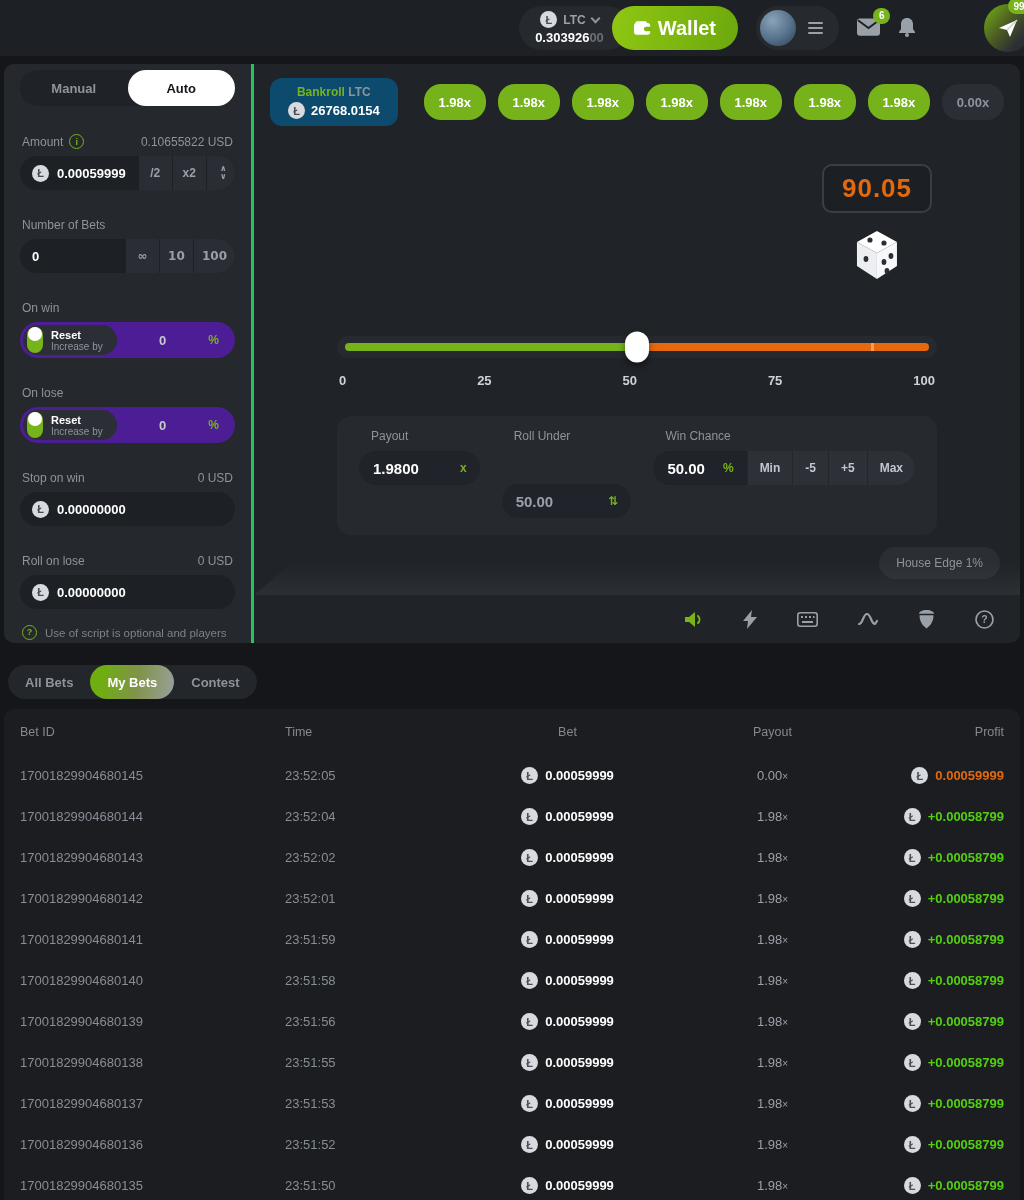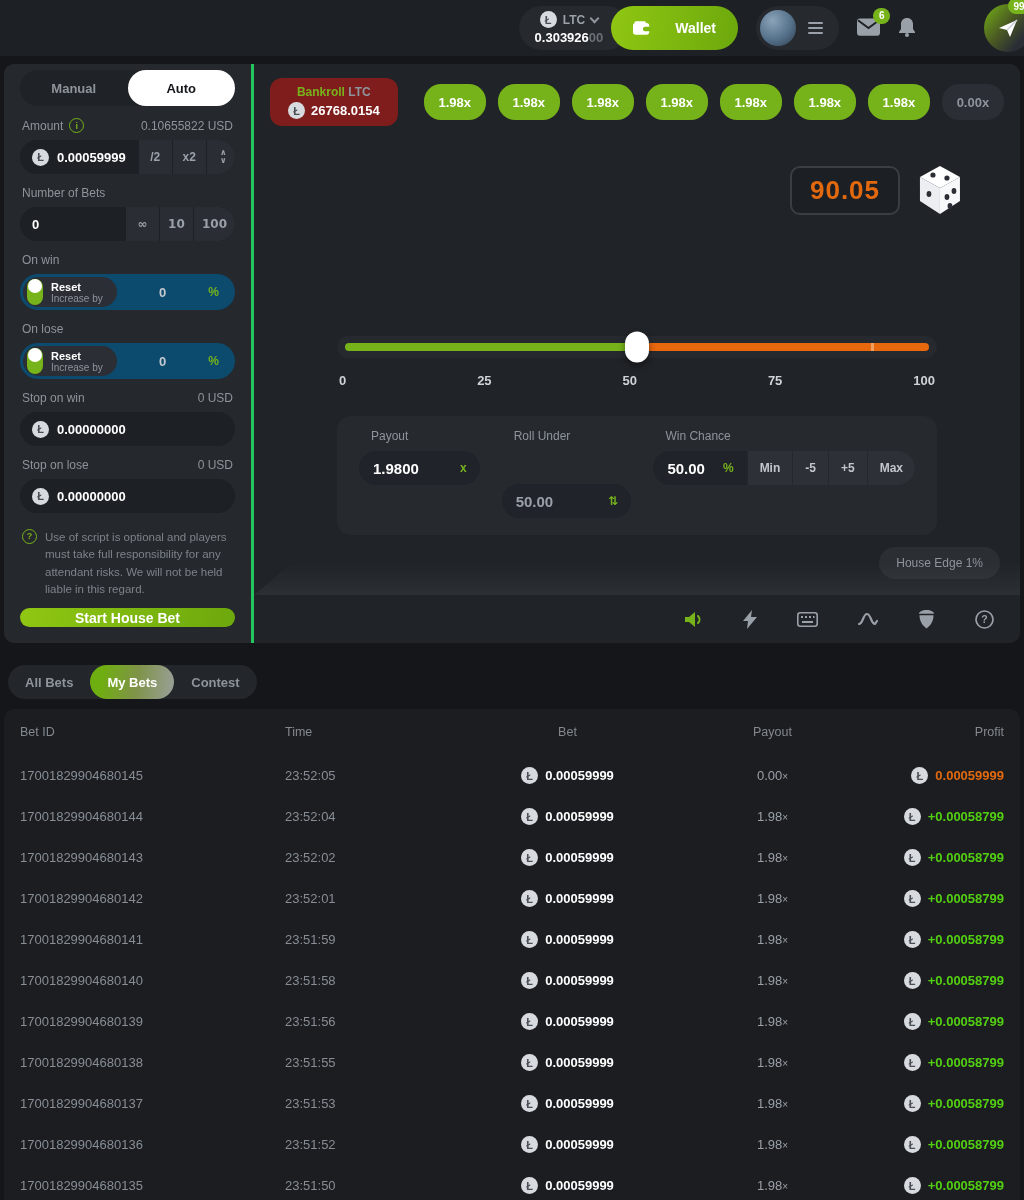--- a/index.html
+++ b/index.html
@@ -17,21 +17,21 @@
     font-size:12px; font-weight:bold; color:#9aa0a8; }
   .coin { width:17px; height:17px; border-radius:50%; background:#d7dade; color:#4a4f57;
     font-size:11px; font-weight:bold; display:inline-flex; align-items:center;
     justify-content:center; flex:none; }
   .chev { width:7px; height:7px; border-right:2px solid #8e949c; border-bottom:2px solid #8e949c;
     transform:rotate(45deg); margin-top:-3px; }
   .bal-amt { font-size:13px; font-weight:bold; color:#fff; margin-top:2px;text-align:center; }
   .bal-amt .dim { color:#6b7077; }
   .wallet-btn { height:44px; border-radius:22px; padding:0 22px; border:none; cursor:pointer;
     background:linear-gradient(100deg,#90c713 0%,#7cb60f 55%,#6da80d 100%);
-    color:#fff; font-weight:bold; font-size:14px; display:flex; align-items:center; gap:24px; }
+    color:#fff; font-weight:bold; font-size:20px; display:flex; align-items:center; gap:6px; }
   .avatar-group { display:flex; align-items:center; gap:12px; background:#26292e;
     border-radius:22px; height:44px; padding:4px 16px 4px 4px; }
   .avatar { width:36px; height:36px; border-radius:50%;
     background:radial-gradient(circle at 35% 30%,#8aa3b8,#55708a 55%,#2e3d4d 100%); }
   .burger div { width:15px; height:2px; background:#9aa0a8; margin:3px 0; border-radius:1px; }
   .icon-btn { position:relative; background:none; border:none; cursor:pointer; color:#9aa0a8; }
   .badge { position:absolute; top:-10px; right:-10px; background:#77b31b; color:#fff;
     font-size:10px; font-weight:bold; border-radius:9px; padding:2.5px 5.5px; }
   .chat-circle { width:48px; height:48px; border-radius:50%; margin-left:50px; margin-right:-8px;
     background:linear-gradient(130deg,#76b217 0%,#4a5a22 45%,#2b2f35 75%);
@@ -44,67 +44,67 @@
     display:flex; background:#202327; }
 
   
   .sidebar { width:250px; flex:none; background:#25282c; border-right:3px solid #22c55e;
     padding:6px 16px 16px; display:flex; flex-direction:column; }
   .seg-tabs { display:flex; background:#1f2226; border-radius:18px; height:36px; flex:none; }
   .seg-tab { flex:1; display:flex; align-items:center; justify-content:center;
     font-size:13px; font-weight:bold; color:#8e949c; border-radius:18px; cursor:pointer; }
   .seg-tab.active { background:#fff; color:#14161a; }
   .lbl-row { display:flex; justify-content:space-between; align-items:center;
-    font-size:12px; color:#8e949c; margin:12px 2px 7px; }
+    font-size:12px; color:#8e949c; margin:28px 2px 7px; }
   .lbl-left { display:flex; align-items:center; gap:6px; }
   .ring-icon { width:15px; height:15px; border:1.5px solid #77b31b; color:#77b31b;
     border-radius:50%; font-size:9px; font-weight:bold; display:inline-flex;
     align-items:center; justify-content:center; flex:none; }
   .input-pill { display:flex; align-items:stretch; background:#1d2024; border-radius:17px;
     height:34px; overflow:hidden; flex:none; }
   .input-main { flex:1; display:flex; align-items:center; gap:8px; padding:0 12px;
     color:#fff; font-weight:bold; font-size:13px; }
   .pill-btn { min-width:34px; padding:0 8px; display:flex; align-items:center; justify-content:center;
     background:#2a2d33; color:#9aa0a8; font-size:12px; font-weight:bold;
     border:none; border-left:1px solid #1d2024; cursor:pointer; }
   .stepper { display:flex; flex-direction:column; justify-content:center; line-height:8px; font-size:8px; }
-  .onwin-pill { display:flex; align-items:center; background:#0c4a6e; border-radius:18px;
+  .onwin-pill { display:flex; align-items:center; background:#4c1d95; border-radius:18px;
     height:36px; padding:3px; flex:none; }
   .toggle-seg { display:flex; align-items:center; gap:8px; background:#2b2e34;
     border-radius:15px; height:30px; padding:0 14px 0 4px; cursor:pointer; }
   .v-toggle { width:16px; height:26px; border-radius:8px; background:#77b31b; position:relative; }
   .v-toggle .knob { position:absolute; top:0; left:1px; width:14px; height:14px;
     border-radius:50%; background:#fff; }
   .tgl-l1 { font-size:11px; font-weight:bold; color:#fff; line-height:12px; }
   .tgl-l2 { font-size:10px; color:#8e949c; line-height:11px; }
   .onwin-val { flex:1; text-align:center; color:#c6cad0; font-weight:bold; font-size:13px; }
   .onwin-unit { color:#77b31b; font-weight:bold; font-size:12px; padding-right:13px; }
   .disclaimer { display:flex; gap:8px; color:#7d838b; font-size:11.5px; line-height:1.5;
     margin:16px 2px 10px; }
   .start-btn { margin-top:auto; height:44px; border-radius:22px; border:none; cursor:pointer;
     background:linear-gradient(100deg,#90c713 0%,#7cb60f 55%,#6da80d 100%);
     color:#fff; font-weight:bold; font-size:14px; width:100%; }
 
   
   .game { flex:1; position:relative; padding:14px 16px 0; }
   .game-top { display:flex; align-items:center; }
-  .bankroll { background:#7f1d1d; border-radius:12px; padding:7px 18px; text-align:center; flex:none; }
+  .bankroll { background:#0c4a6e; border-radius:12px; padding:7px 18px; text-align:center; flex:none; }
   .bk-l1 { font-size:12px; font-weight:bold; }
   .bk-l1 .g { color:#77b31b; } .bk-l1 .c { color:#8e949c; }
   .bk-l2 { display:flex; align-items:center; gap:6px; justify-content:center;
     color:#fff; font-weight:bold; font-size:13px; margin-top:3px; }
   .chips { flex:1; display:flex; justify-content:space-between; align-items:center; margin-left:26px; }
   .chip { min-width:62px; height:36px; border-radius:17px; display:flex; align-items:center;
     justify-content:center; font-size:13px; font-weight:bold; padding:0 12px; }
   .chip.win { background:#76b21a; color:#fff; }
   .chip.lose { background:#2b2e34; color:#8e949c; }
   .game-center { width:600px; margin:0 auto; position:relative; }
   .dice-zone { position:relative; height:210px; }
   .result-float { position:absolute; left:90%; transform:translateX(-50%); top:38px;
-    display:flex; align-items:center; gap:16px; }
+    display:flex; flex-direction:column; align-items:center; gap:16px; }
   .result-box { padding:7px 18px; border:2px solid #3a3e45; border-radius:10px;
     background:#1c1f23; color:#e2690e; font-size:26px; font-weight:bold; letter-spacing:1px; }
   .slider-wrap { background:#26292e; border-radius:12px; height:22px; padding:0 8px;
     display:flex; align-items:center; position:relative; cursor:pointer; }
   .track { position:relative; height:8px; border-radius:4px; flex:1;
     background:linear-gradient(to right,#76b21a 0 50%,#e8680d 50% 100%); }
   .marker { position:absolute; left:90.05%; top:0; width:3px; height:8px; background:#f0a05f; }
   .handle { position:absolute; left:50%; top:50%; transform:translate(-50%,-50%);
     width:24px; height:31px; background:#fff; border-radius:12px;
     box-shadow:0 3px 7px rgba(0,0,0,.45); cursor:grab; }
@@ -296,21 +296,21 @@
       <span>0 USD</span>
     </div>
     <div class="input-pill">
       <div class="input-main">
         <span class="coin">Ł</span>
         <span>0.00000000</span>
       </div>
     </div>
 
     <div class="lbl-row">
-      <span>Stop on lose</span>
+      <span>Roll on lose</span>
       <span>0 USD</span>
     </div>
     <div class="input-pill">
       <div class="input-main">
         <span class="coin">Ł</span>
         <span>0.00000000</span>
       </div>
     </div>
 
     <div class="disclaimer">

